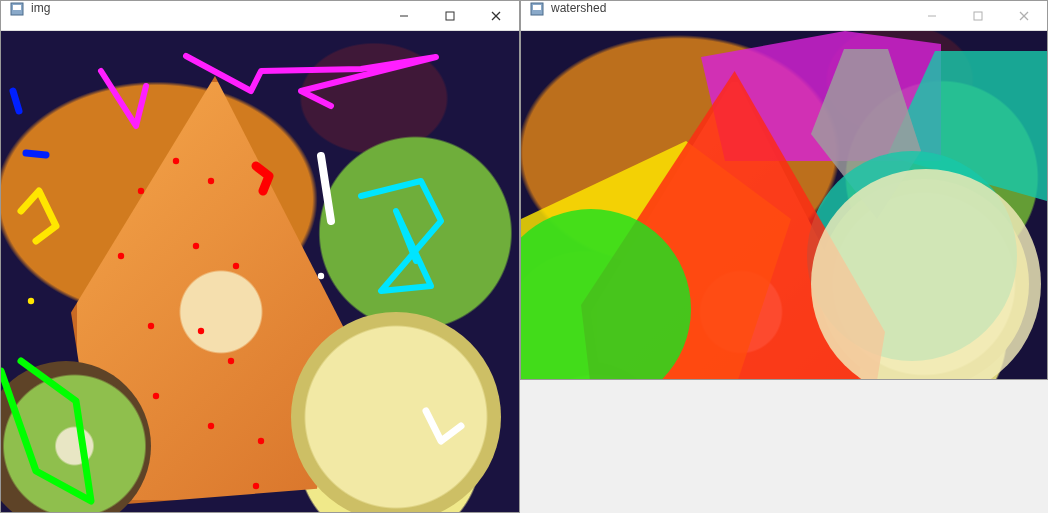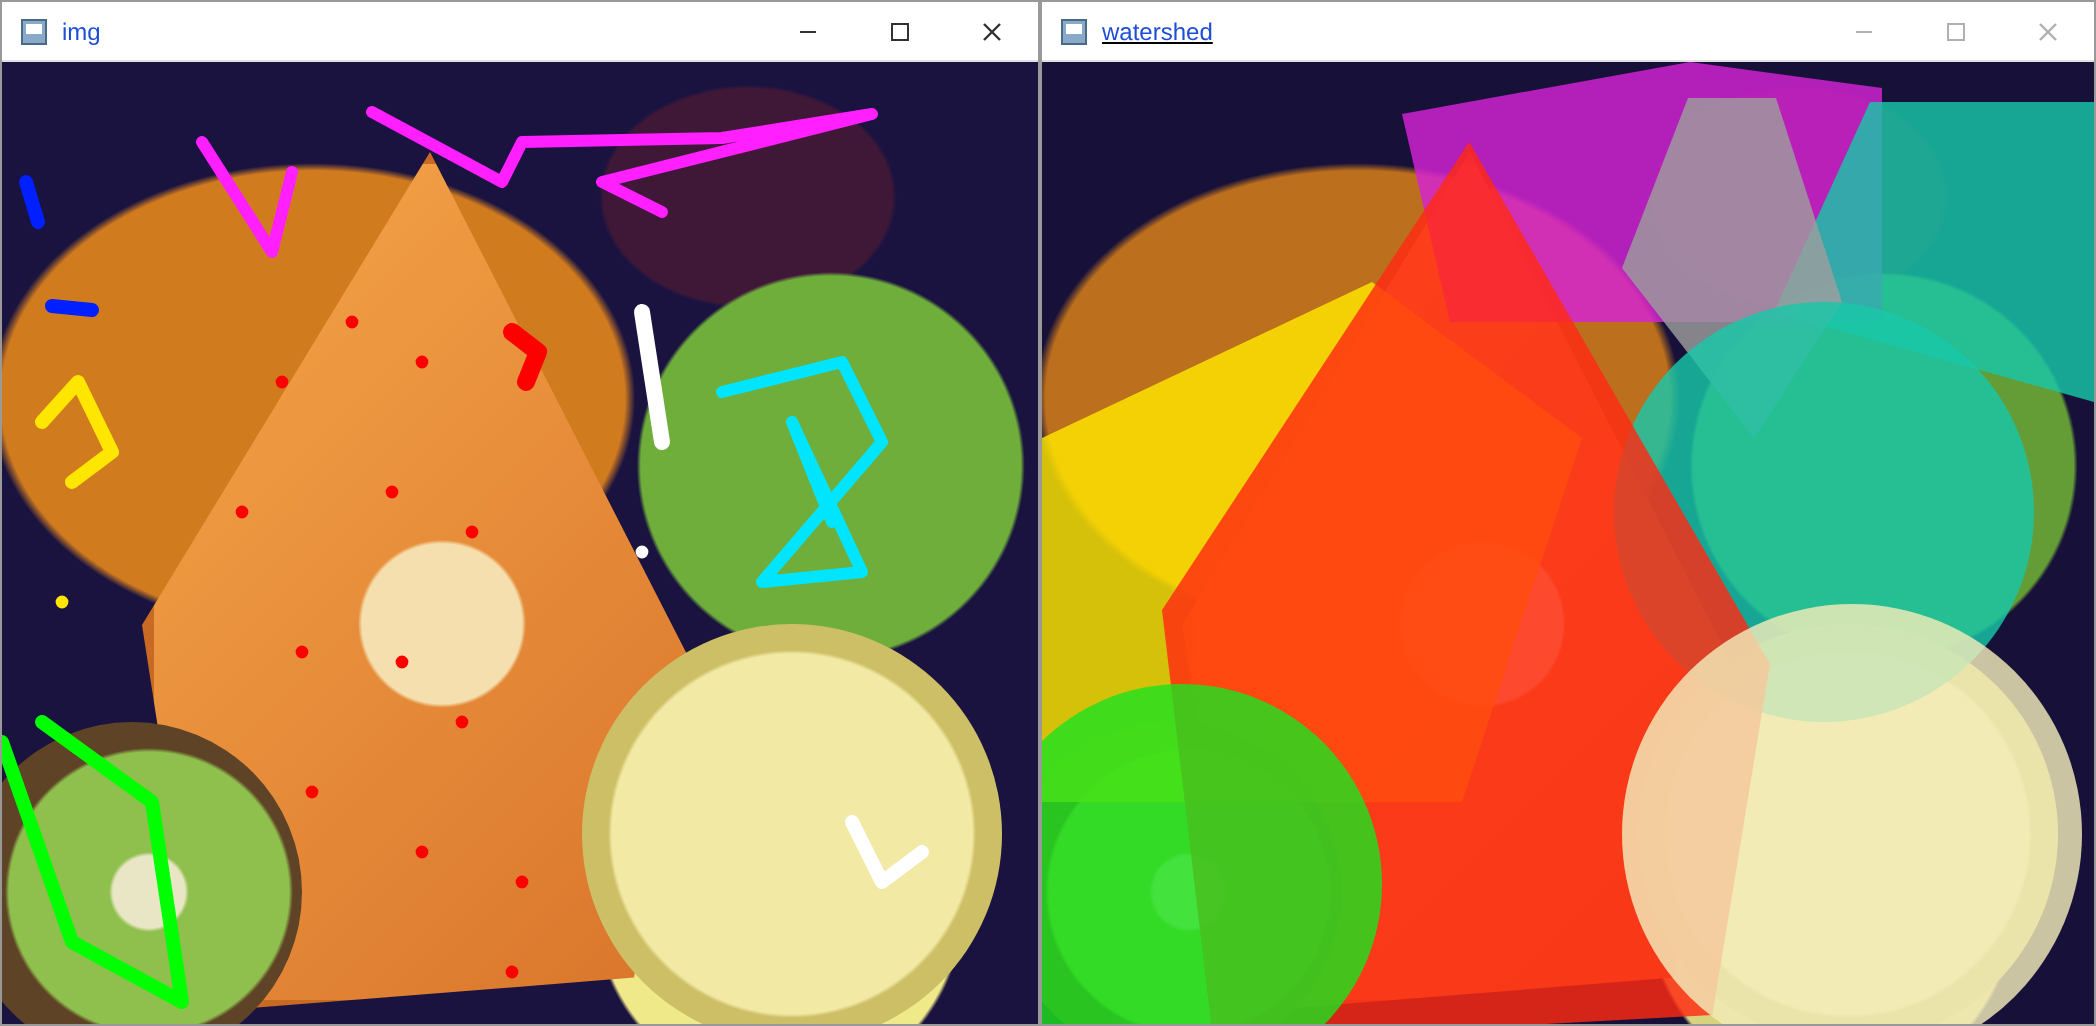--- a/index.html
+++ b/index.html
@@ -14,29 +14,28 @@
     display: flex;
   }
   .window {
     position: relative;
     background: #fff;
     border: 1px solid #999;
     display: flex;
     flex-direction: column;
   }
   .window.left { width: 520px; height: 513px; }
-  .window.right { width: 528px; height: 513px; text-decoration: underline; }
+  .window.right { width: 528px; height: 380px; }
   .titlebar {
     height: 30px;
     background: #fff;
     display: flex;
-    align-items: center;
     border-bottom: 1px solid #e0e0e0;
     font-size: 12px;
-    color: #1d4ed8;
+    color: #404040;
   }
   .titlebar .icon {
     width: 16px;
     height: 16px;
     margin-left: 8px;
     margin-right: 6px;
     display: flex;
     align-items: center;
     justify-content: center;
   }

